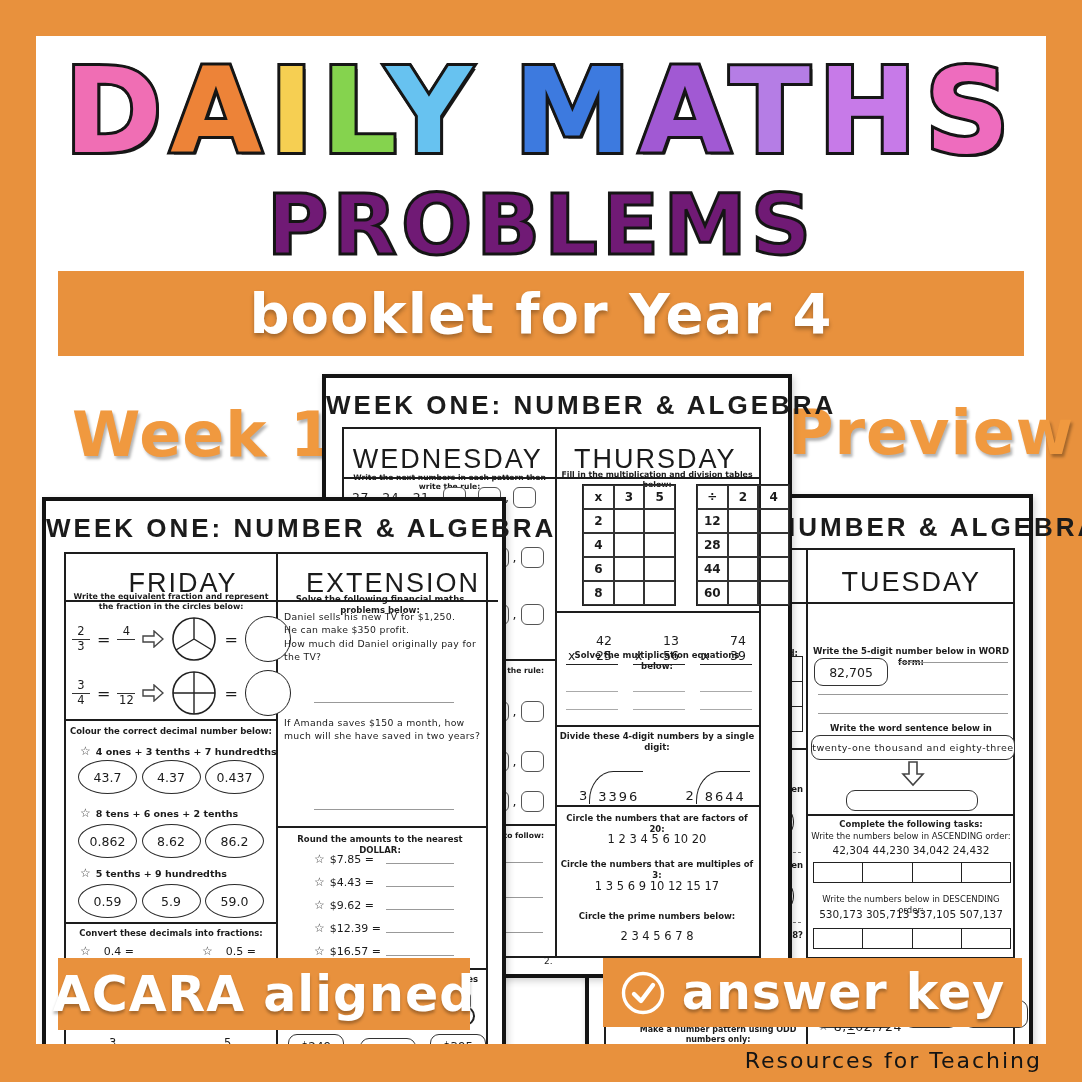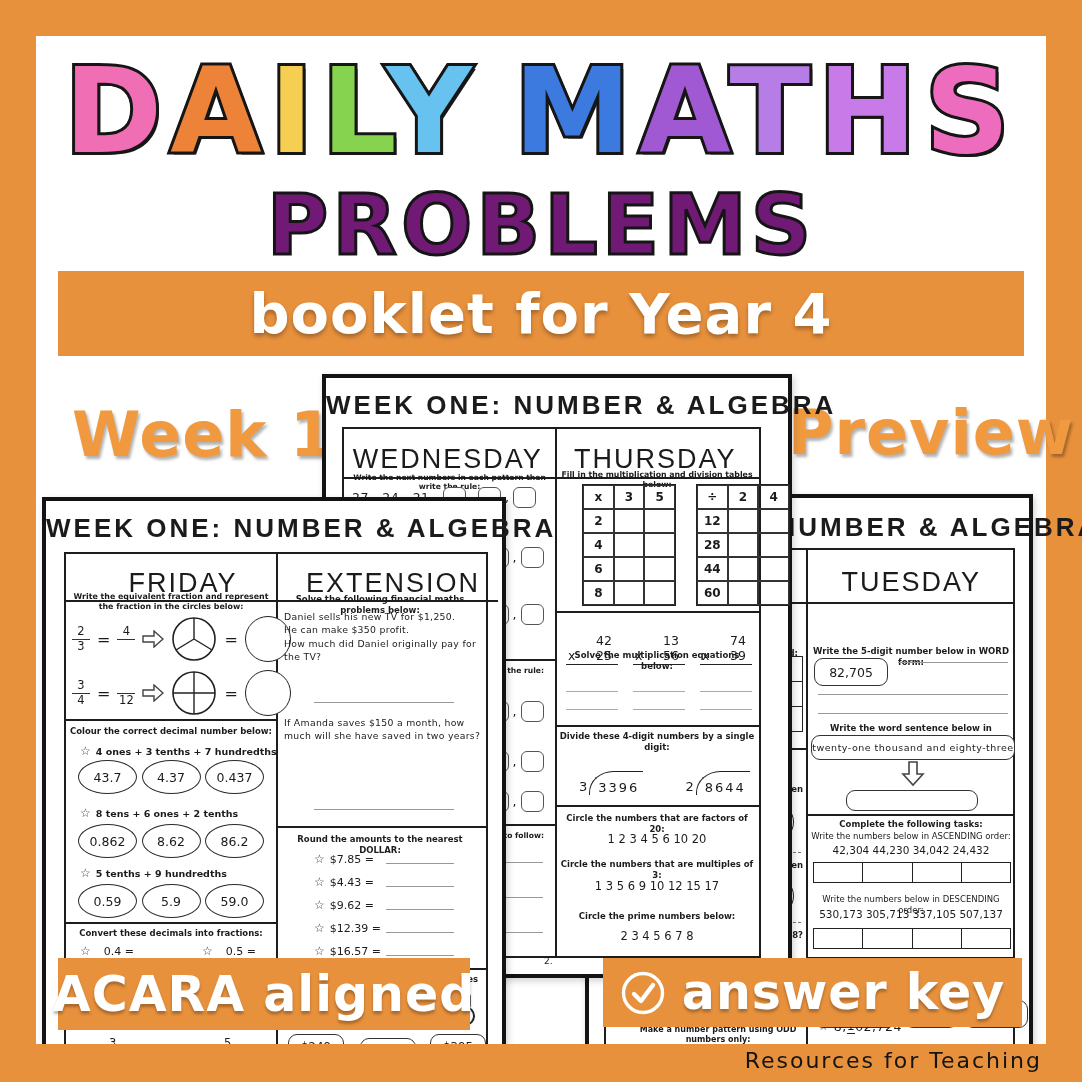--- a/index.html
+++ b/index.html
@@ -49,21 +49,21 @@
   .grid3{position:absolute;display:grid;grid-template-columns:repeat(3,1fr);border:1.8px solid #222;}
   .gcell{border:.8px solid #333;height:22px;display:flex;align-items:center;justify-content:center;
         font-size:12px;font-weight:700;}
   .mp{display:flex;flex-direction:column;align-items:stretch;width:52px;}
   .mp .t{text-align:right;font-size:12.5px;padding-right:6px;}
   .mp .b{display:flex;justify-content:space-between;font-size:12.5px;border-bottom:1.5px solid #222;
         padding:0 6px 1px 2px;}
   .ld{display:flex;align-items:flex-end;}
   .ld .dvr{font-size:13px;padding-bottom:1px;}
   .ld .dnd{border-top:1.6px solid #222;border-left:1.6px solid #222;border-top-left-radius:45% 90%;
-        padding:8px 4px 0 8px;font-size:13px;letter-spacing:2px;margin-left:2px;}
+        padding:17px 4px 0 8px;font-size:13px;letter-spacing:2px;margin-left:2px;}
   .spread{position:absolute;text-align:center;font-size:11.5px;white-space:nowrap;}
   .frac{display:inline-flex;flex-direction:column;align-items:center;line-height:1;font-size:11.5px;}
   .frac .num{border-bottom:1.2px solid #333;padding:0 4px 1px;min-width:10px;text-align:center;}
   .frac .den{padding-top:1px;min-width:10px;text-align:center;}
   .circ{border:1.6px solid #222;border-radius:50%;background:#fff;}
   .cellrow{position:absolute;display:flex;border:1.5px solid #222;}
   .cellrow div{flex:1;border-left:1px solid #222;height:19px;}
   .cellrow div:first-child{border-left:none;}
   .roundbox{position:absolute;border:1.5px solid #333;border-radius:9px;background:#fff;}
   .tinytxt{font-size:8.5px;font-weight:700;text-align:center;}

